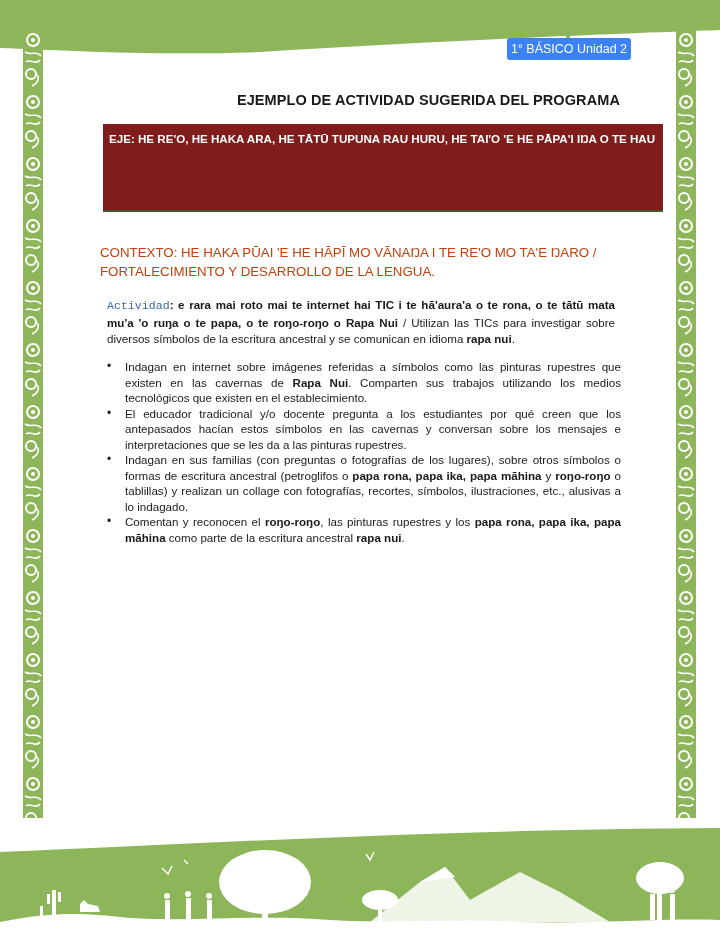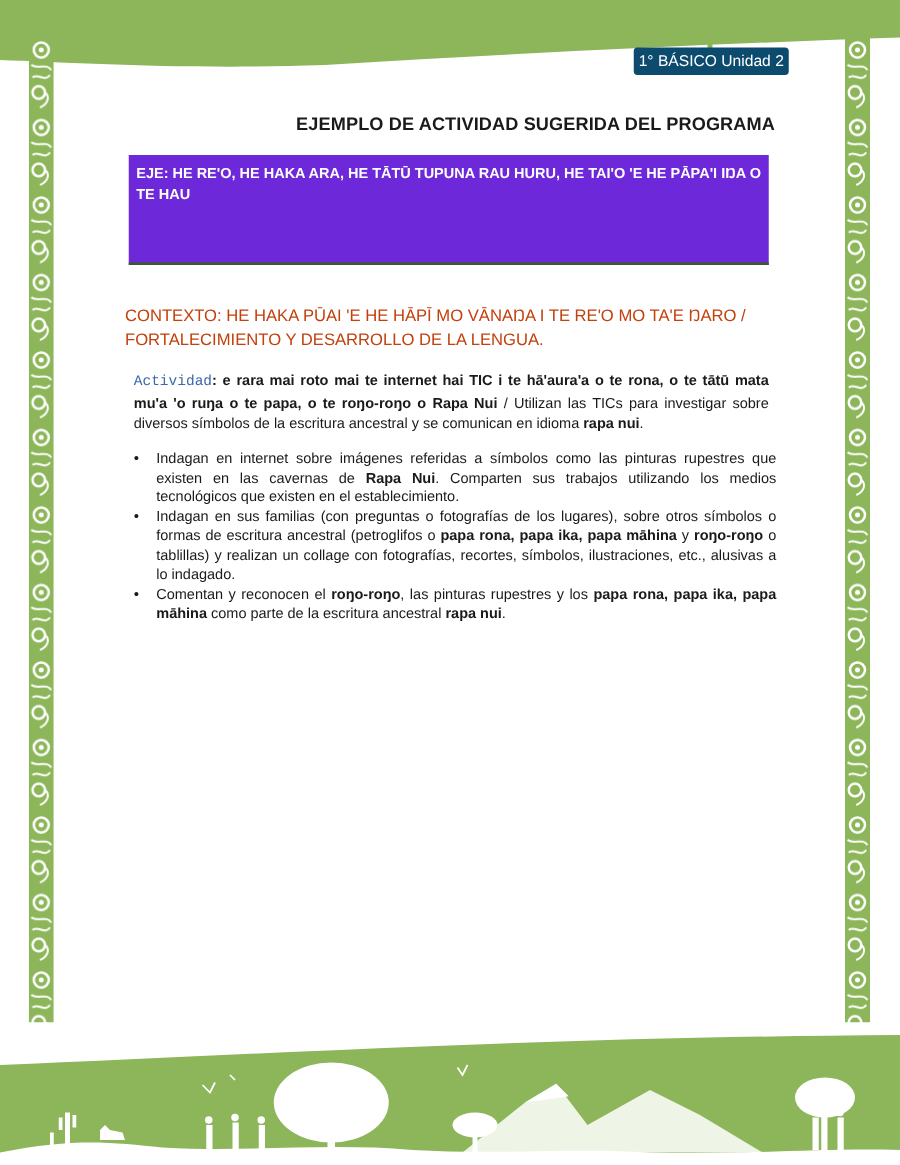--- a/index.html
+++ b/index.html
@@ -15,33 +15,33 @@
     .bottom-band {
       position: absolute; left: 0; bottom: 0; width: 720px; height: 150px;
     }
     .side-border {
       position: absolute; top: 28px; width: 20px; height: 790px;
     }
     .side-left { left: 23px; }
     .side-right { left: 676px; }
     .badge {
       position: absolute; left: 507px; top: 38px; width: 124px; height: 22px;
-      background: #0c4a6e; color: #fff; border-radius: 3px;
+      background: #3b82f6; color: #fff; border-radius: 3px;
       font-size: 12.5px; line-height: 22px; text-align: center;
     }
     .badge-stem {
       position: absolute; left: 566px; top: 26px; width: 4px; height: 14px; background: #8db65a;
     }
     .page-title {
       position: absolute; left: 100px; top: 92px; width: 520px; text-align: right;
       font-weight: bold; font-size: 14.5px; letter-spacing: 0.1px;
     }
     .eje-box {
-      position: absolute; left: 103px; top: 124px; width: 512px; height: 88px;
-      background: #6d28d9; color: #fff; box-sizing: border-box;
+      position: absolute; left: 103px; top: 124px; width: 560px; height: 88px;
+      background: #7f1d1d; color: #fff; box-sizing: border-box;
       padding: 6px 6px 0 6px; font-weight: bold; font-size: 11.6px; line-height: 17px;
       border-bottom: 2px solid #3a5a2c;
     }
     .eje-box p { margin: 0 0 9px 0; }
     .contexto {
       position: absolute; left: 100px; top: 243px; width: 520px;
       color: #c2410c; font-size: 13.3px; line-height: 19px;
     }
     .actividad {
       position: absolute; left: 107px; top: 297px; width: 508px;
@@ -93,20 +93,21 @@
   <p>EJE: HE RE'O, HE HAKA ARA, HE TĀTŪ TUPUNA RAU HURU, HE TAI'O 'E HE PĀPA'I IŊA O TE HAU</p>
 </div>
 
 <div class="contexto">CONTEXTO: HE HAKA PŪAI 'E HE HĀPĪ MO VĀNAŊA I TE RE'O MO TA'E ŊARO / FORTALECIMIENTO Y DESARROLLO DE LA LENGUA.</div>
 
 <div class="actividad"><span class="lbl">Actividad</span><b>: </b><b>e rara mai roto mai te internet hai TIC i te hā'aura'a o te rona, o te tātū mata mu'a 'o ruŋa o te papa, o te roŋo-roŋo o Rapa Nui</b><span> / Utilizan las TICs para investigar sobre diversos símbolos de la escritura ancestral y se comunican en idioma </span><b>rapa nui</b><span>.</span></div>
 
 <div class="ejemplos">
   <ul>
     <li><span>Indagan en internet sobre imágenes referidas a símbolos como las pinturas rupestres que existen en las cavernas de </span><b>Rapa Nui</b><span>. Comparten sus trabajos utilizando los medios tecnológicos que existen en el establecimiento.</span></li>
+    <li><span>El educador tradicional y/o docente pregunta a los estudiantes por qué creen que los antepasados hacían estos símbolos en las cavernas y conversan sobre los mensajes e interpretaciones que se les da a las pinturas rupestres.</span></li>
     <li><span>Indagan en sus familias (con preguntas o fotografías de los lugares), sobre otros símbolos o formas de escritura ancestral (petroglifos o </span><b>papa rona, papa ika, papa māhina</b><span> y </span><b>roŋo-roŋo</b><span> o tablillas) y realizan un collage con fotografías, recortes, símbolos, ilustraciones, etc., alusivas a lo indagado.</span></li>
     <li><span>Comentan y reconocen el </span><b>roŋo-roŋo</b><span>, las pinturas rupestres y los </span><b>papa rona, papa ika, papa māhina</b><span> como parte de la escritura ancestral </span><b>rapa nui</b><span>.</span></li>
   </ul>
 </div>
 
 <svg class="bottom-band" viewBox="0 0 720 150" preserveAspectRatio="none">
   <path d="M0,70 C200,62 420,48 720,46 V150 H0 Z" fill="#8db65a"></path>
 
   <path d="M0,140 C60,128 90,132 130,136 C200,140 260,132 330,138 C400,142 460,136 520,140 C600,142 660,136 720,138 V150 H0 Z" fill="#ffffff"></path>
 

